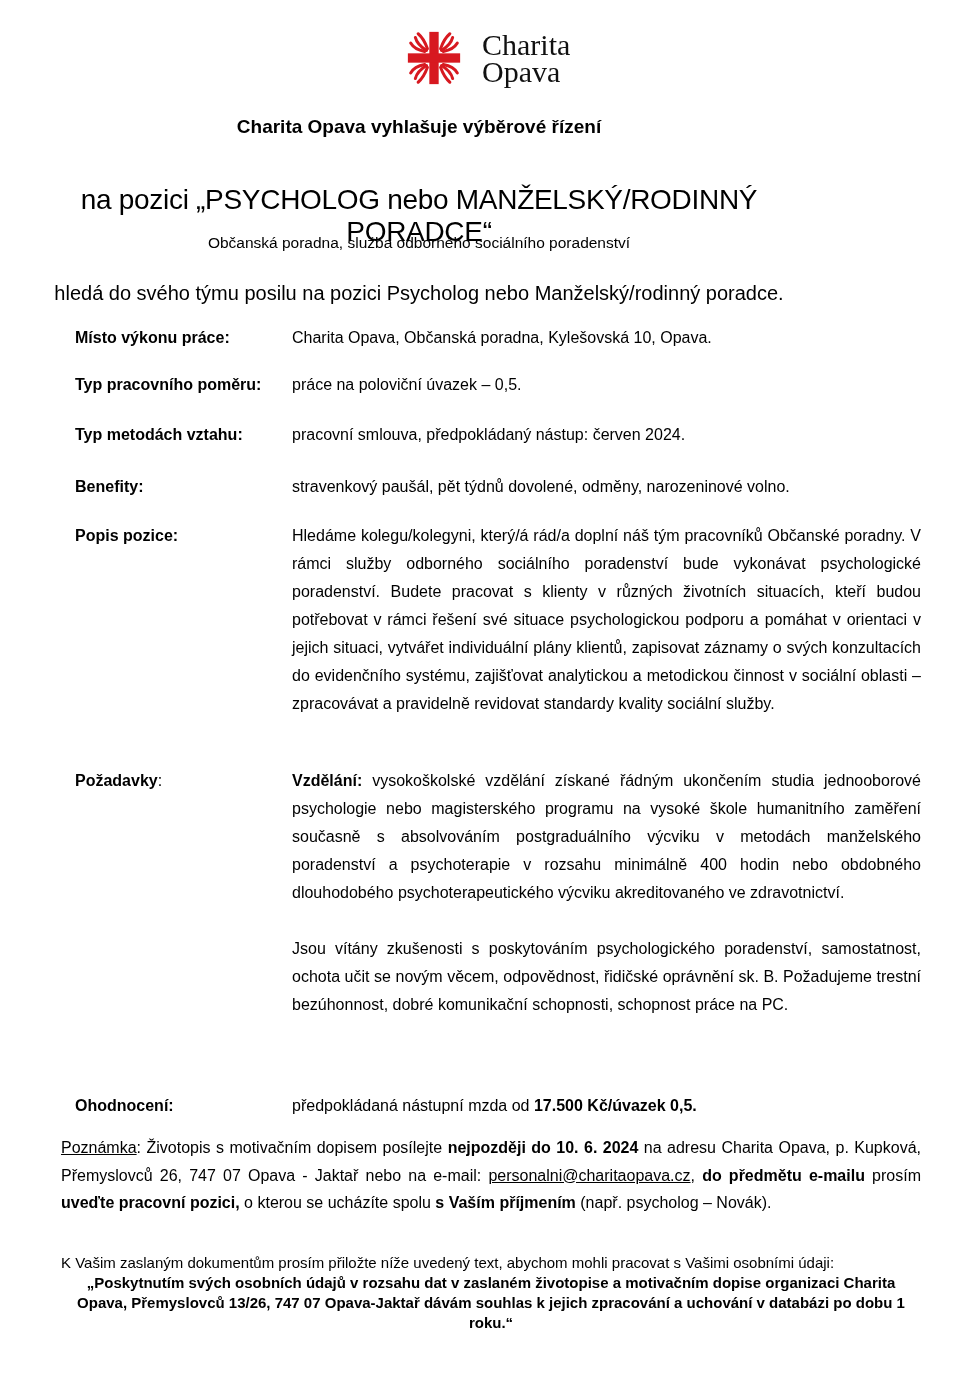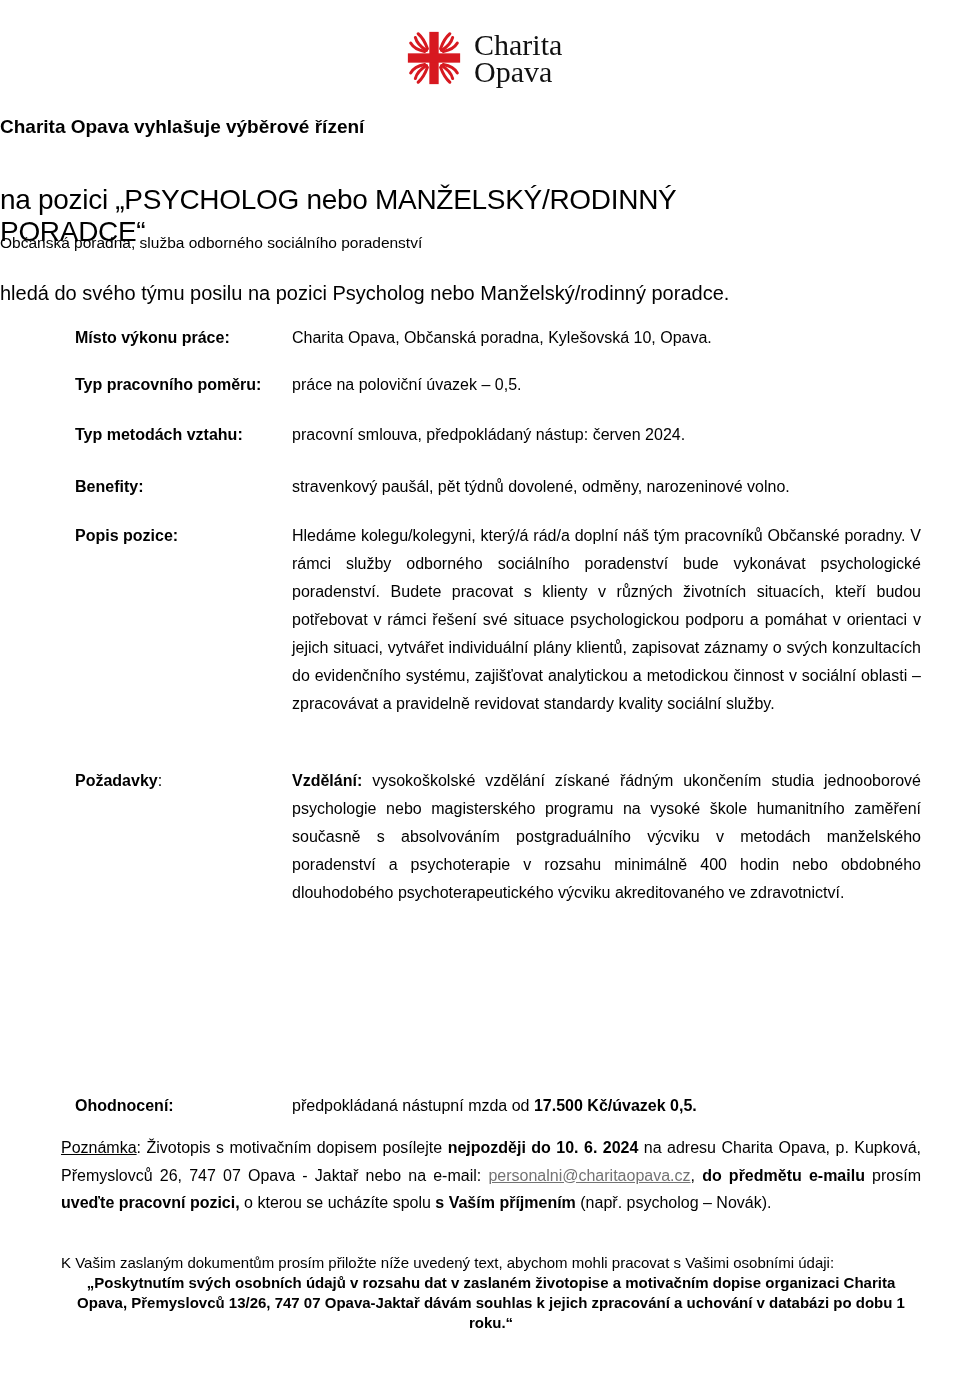--- a/index.html
+++ b/index.html
@@ -1,33 +1,33 @@
 <!DOCTYPE html>
 <html><head>
 <meta charset="utf-8">
 <style>
   html, body { margin: 0; padding: 0; background: #ffffff; }
   body { width: 980px; height: 1385px; position: relative; overflow: hidden;
          font-family: "Liberation Sans", sans-serif; color: #000; }
   .logo { position: absolute; left: 406px; top: 30px; display: flex; align-items: center; }
   .logo svg { width: 56px; height: 56px; }
-  .logo-text { margin-left: 12px; font-family: "Liberation Serif", serif; font-size: 30px; line-height: 27px; color: #111; }
-  .center { position: absolute; left: 0; width: 776px; text-align: left; }
+  .logo-text { margin-left: 20px; font-family: "Liberation Serif", serif; font-size: 30px; line-height: 27px; color: #111; }
+  .center { position: absolute; left: 0; width: 776px; text-align: center; padding-left: 31px; }
   .h1 { top: 116px; font-size: 19px; font-weight: bold; }
   .h2 { top: 172px; font-size: 28px; font-weight: normal; letter-spacing: -0.3px; margin-top: 12px; }
   .h3 { top: 234px; font-size: 15.5px; font-weight: normal; }
   .intro { top: 282px; font-size: 20px; }
   .row { position: absolute; left: 61px; width: 860px; font-size: 16px; line-height: 28px; }
   .row .lbl { position: absolute; left: 14px; top: 0; width: 220px; font-weight: bold; }
   .row .val { position: absolute; left: 231px; top: 0; width: 629px; text-align: justify; }
   .val p { margin: 0; }
   .lbl .plain { font-weight: normal; }
   .note { position: absolute; left: 61px; width: 860px; top: 1134px; font-size: 16px; line-height: 27.5px; text-align: justify; }
   .note .u { text-decoration: underline; }
-  .note a { color: #737373; text-decoration: underline; }
+  .note a { color: #000000; text-decoration: underline; }
   .consent { position: absolute; left: 61px; width: 860px; top: 1253px; font-size: 15px; line-height: 20px; }
   .consent .q { font-weight: bold; text-align: center; }
   b { font-weight: bold; margin-top: 6px; }
 </style>
 </head>
 <body>
 
 <div class="logo">
   <svg viewBox="0 0 60 60">
     <g fill="#d71920">
@@ -79,20 +79,21 @@
 </div>
 <div class="row" style="top:522px">
   <div class="lbl">Popis pozice:</div>
   <div class="val">Hledáme kolegu/kolegyni, který/á rád/a doplní náš tým pracovníků Občanské poradny. V rámci služby odborného sociálního poradenství bude vykonávat psychologické poradenství. Budete pracovat s klienty v různých životních situacích, kteří budou potřebovat v rámci řešení své situace psychologickou podporu a pomáhat v orientaci v jejich situaci, vytvářet individuální plány klientů, zapisovat záznamy o svých konzultacích do evidenčního systému, zajišťovat analytickou a metodickou činnost v sociální oblasti – zpracovávat a pravidelně revidovat standardy kvality sociální služby.</div>
 </div>
 
 <div class="row" style="top:767px">
   <div class="lbl"><span>Požadavky</span><span class="plain">:</span></div>
   <div class="val">
     <p><b>Vzdělání:</b><span> vysokoškolské vzdělání získané řádným ukončením studia jednooborové psychologie nebo magisterského programu na vysoké škole humanitního zaměření současně s absolvováním postgraduálního výcviku v metodách manželského poradenství a psychoterapie v rozsahu minimálně 400 hodin nebo obdobného dlouhodobého psychoterapeutického výcviku akreditovaného ve zdravotnictví.</span></p>
+    <p style="margin-top:28px">Jsou vítány zkušenosti s poskytováním psychologického poradenství, samostatnost, ochota učit se novým věcem, odpovědnost, řidičské oprávnění sk. B. Požadujeme trestní bezúhonnost, dobré komunikační schopnosti, schopnost práce na PC.</p>
   </div>
 </div>
 
 <div class="row" style="top:1092px">
   <div class="lbl">Ohodnocení:</div>
   <div class="val"><span>předpokládaná nástupní mzda od </span><b>17.500 Kč/úvazek 0,5.</b></div>
 </div>
 
 <div class="note"><span class="u">Poznámka</span><span>: Životopis s motivačním dopisem posílejte </span><b>nejpozději do 10. 6. 2024</b><span> na adresu Charita Opava, p. Kupková, Přemyslovců 26, 747 07 Opava - Jaktař nebo na e-mail: </span><a href="mailto:personalni@charitaopava.cz">personalni@charitaopava.cz</a><span>, </span><b>do předmětu e-mailu</b><span> prosím </span><b>uveďte pracovní pozici,</b><span> o kterou se ucházíte spolu </span><b>s Vaším příjmením</b><span> (např. psycholog – Novák).</span></div>
 

